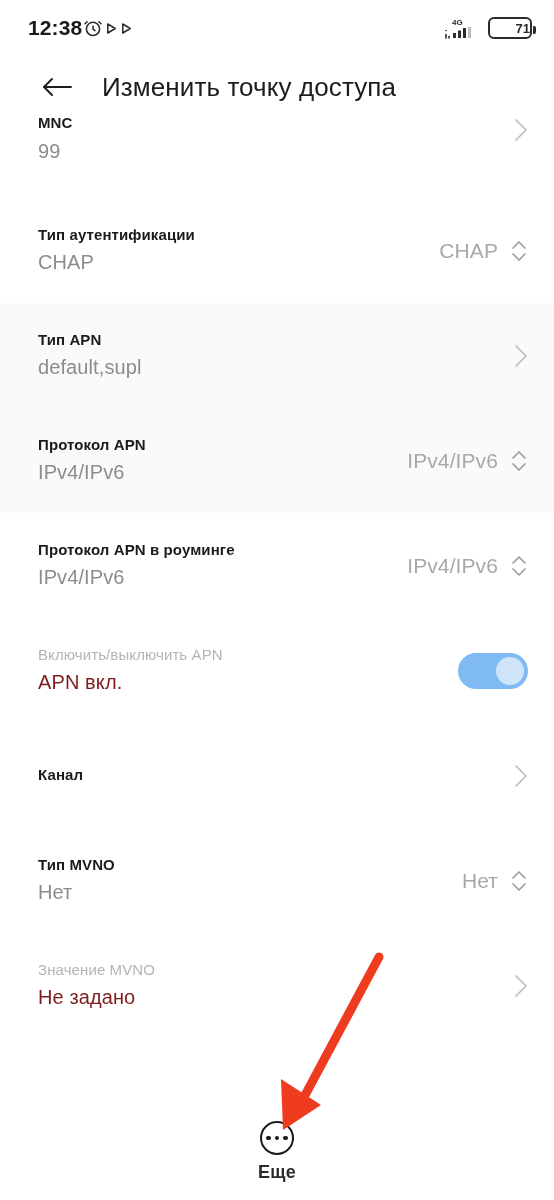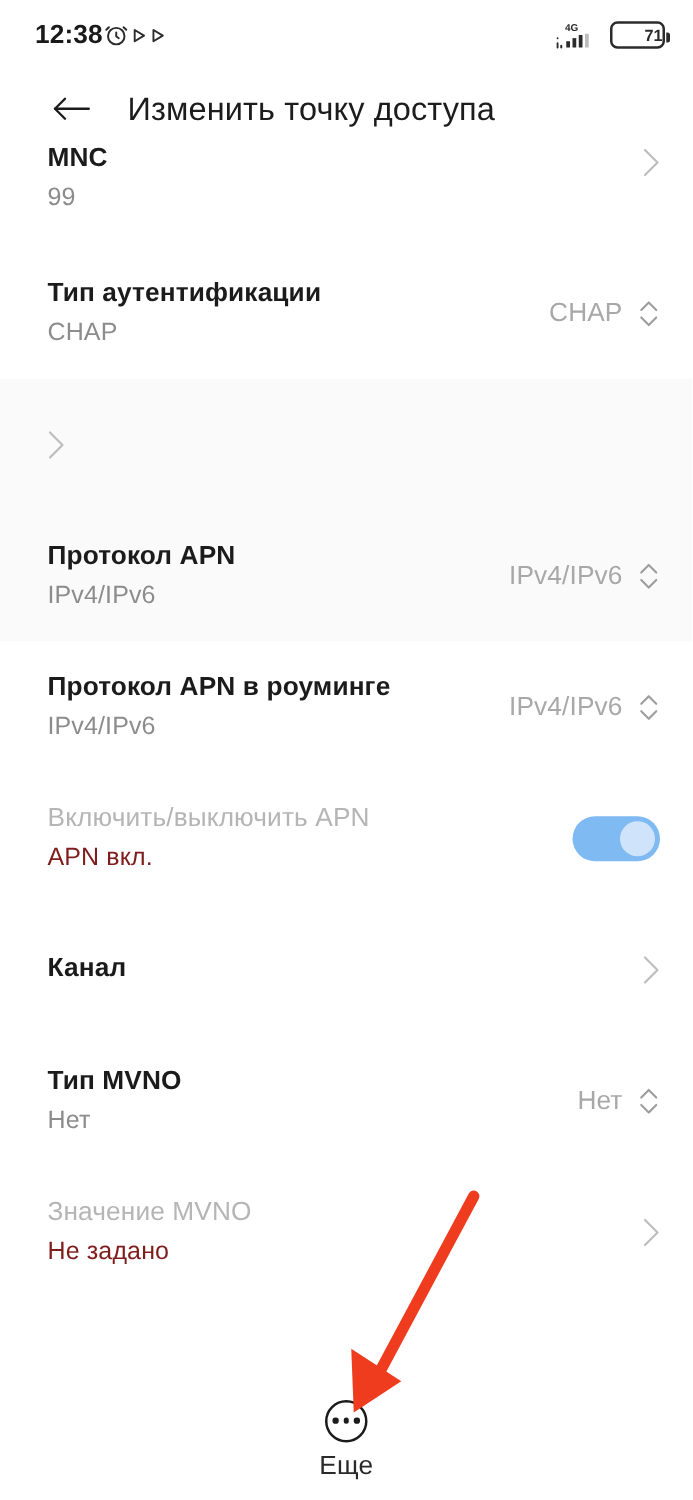--- a/index.html
+++ b/index.html
@@ -41,21 +41,21 @@
 
   
   .list { position:relative; }
   .row {
     position:relative; display:flex; align-items:center;
     padding:0 26px 0 38px; min-height:105px;
   }
   .row.shaded { background:#fafafa; }
   .row-text { flex:1 1 auto; min-width:0; padding-right:14px; }
   .row-title {
-    font-size:21px; font-weight:700; color:#1b1b1b;
+    font-size:15px; font-weight:700; color:#1b1b1b;
     line-height:1.25; letter-spacing:0.1px;
   }
   .row-sub {
     font-size:20px; font-weight:400; color:#8c8c8c;
     line-height:1.3; margin-top:5px; letter-spacing:0.1px;
   }
   .row.disabled .row-title { color:#b5b5b5; font-weight:400; }
   .row.disabled .row-sub { color:#7f1d1d; }
 
   .row-value {
@@ -88,21 +88,21 @@
     position:absolute; left:0; right:0; bottom:0; height:96px;
     display:flex; flex-direction:column; align-items:center;
     justify-content:center; gap:7px; background:#fff;
   }
   .more-circle {
     width:34px; height:34px; border-radius:50%;
     border:2.4px solid #1b1b1b; display:flex;
     align-items:center; justify-content:center; gap:4px; cursor:pointer;
   }
   .dot { width:4.5px; height:4.5px; border-radius:50%; background:#1b1b1b; }
-  .more-label { font-size:21px; color:#2a2a2a; letter-spacing:0.2px; }
+  .more-label { font-size:18px; color:#2a2a2a; letter-spacing:0.2px;font-weight:bold; }
 
   
   .annot { position:absolute; left:0; top:0; width:554px; height:1200px; pointer-events:none; }
 </style>
 </head>
 <body>
 
 <div id="screen">
 
   <div class="statusbar">
@@ -176,20 +176,24 @@
         </div>
         <div class="row-value">CHAP</div>
         <div class="row-acc">
           <svg class="spinner" viewBox="0 0 18 28" fill="none" stroke="#9e9e9e" stroke-width="1.7" stroke-linecap="round" stroke-linejoin="round">
             <path d="M3 11 9 5l6 6"></path>
             <path d="M3 17l6 6 6-6"></path>
           </svg>
         </div>
       </div>
       <div class="row shaded" style="background: rgb(250, 250, 250);">
+        <div class="row-text">
+          <div class="row-title">Тип APN</div>
+          <div class="row-sub">default,supl</div>
+        </div>
         <div class="row-acc">
           <svg class="chev-right" viewBox="0 0 14 24" fill="none" stroke="#bdbdbd" stroke-width="1.7" stroke-linecap="round" stroke-linejoin="round">
             <path d="M2 2l10 10L2 22"></path>
           </svg>
         </div>
       </div>
       <div class="row shaded" style="background: rgb(250, 250, 250);">
         <div class="row-text">
           <div class="row-title">Протокол APN</div>
           <div class="row-sub">IPv4/IPv6</div>

